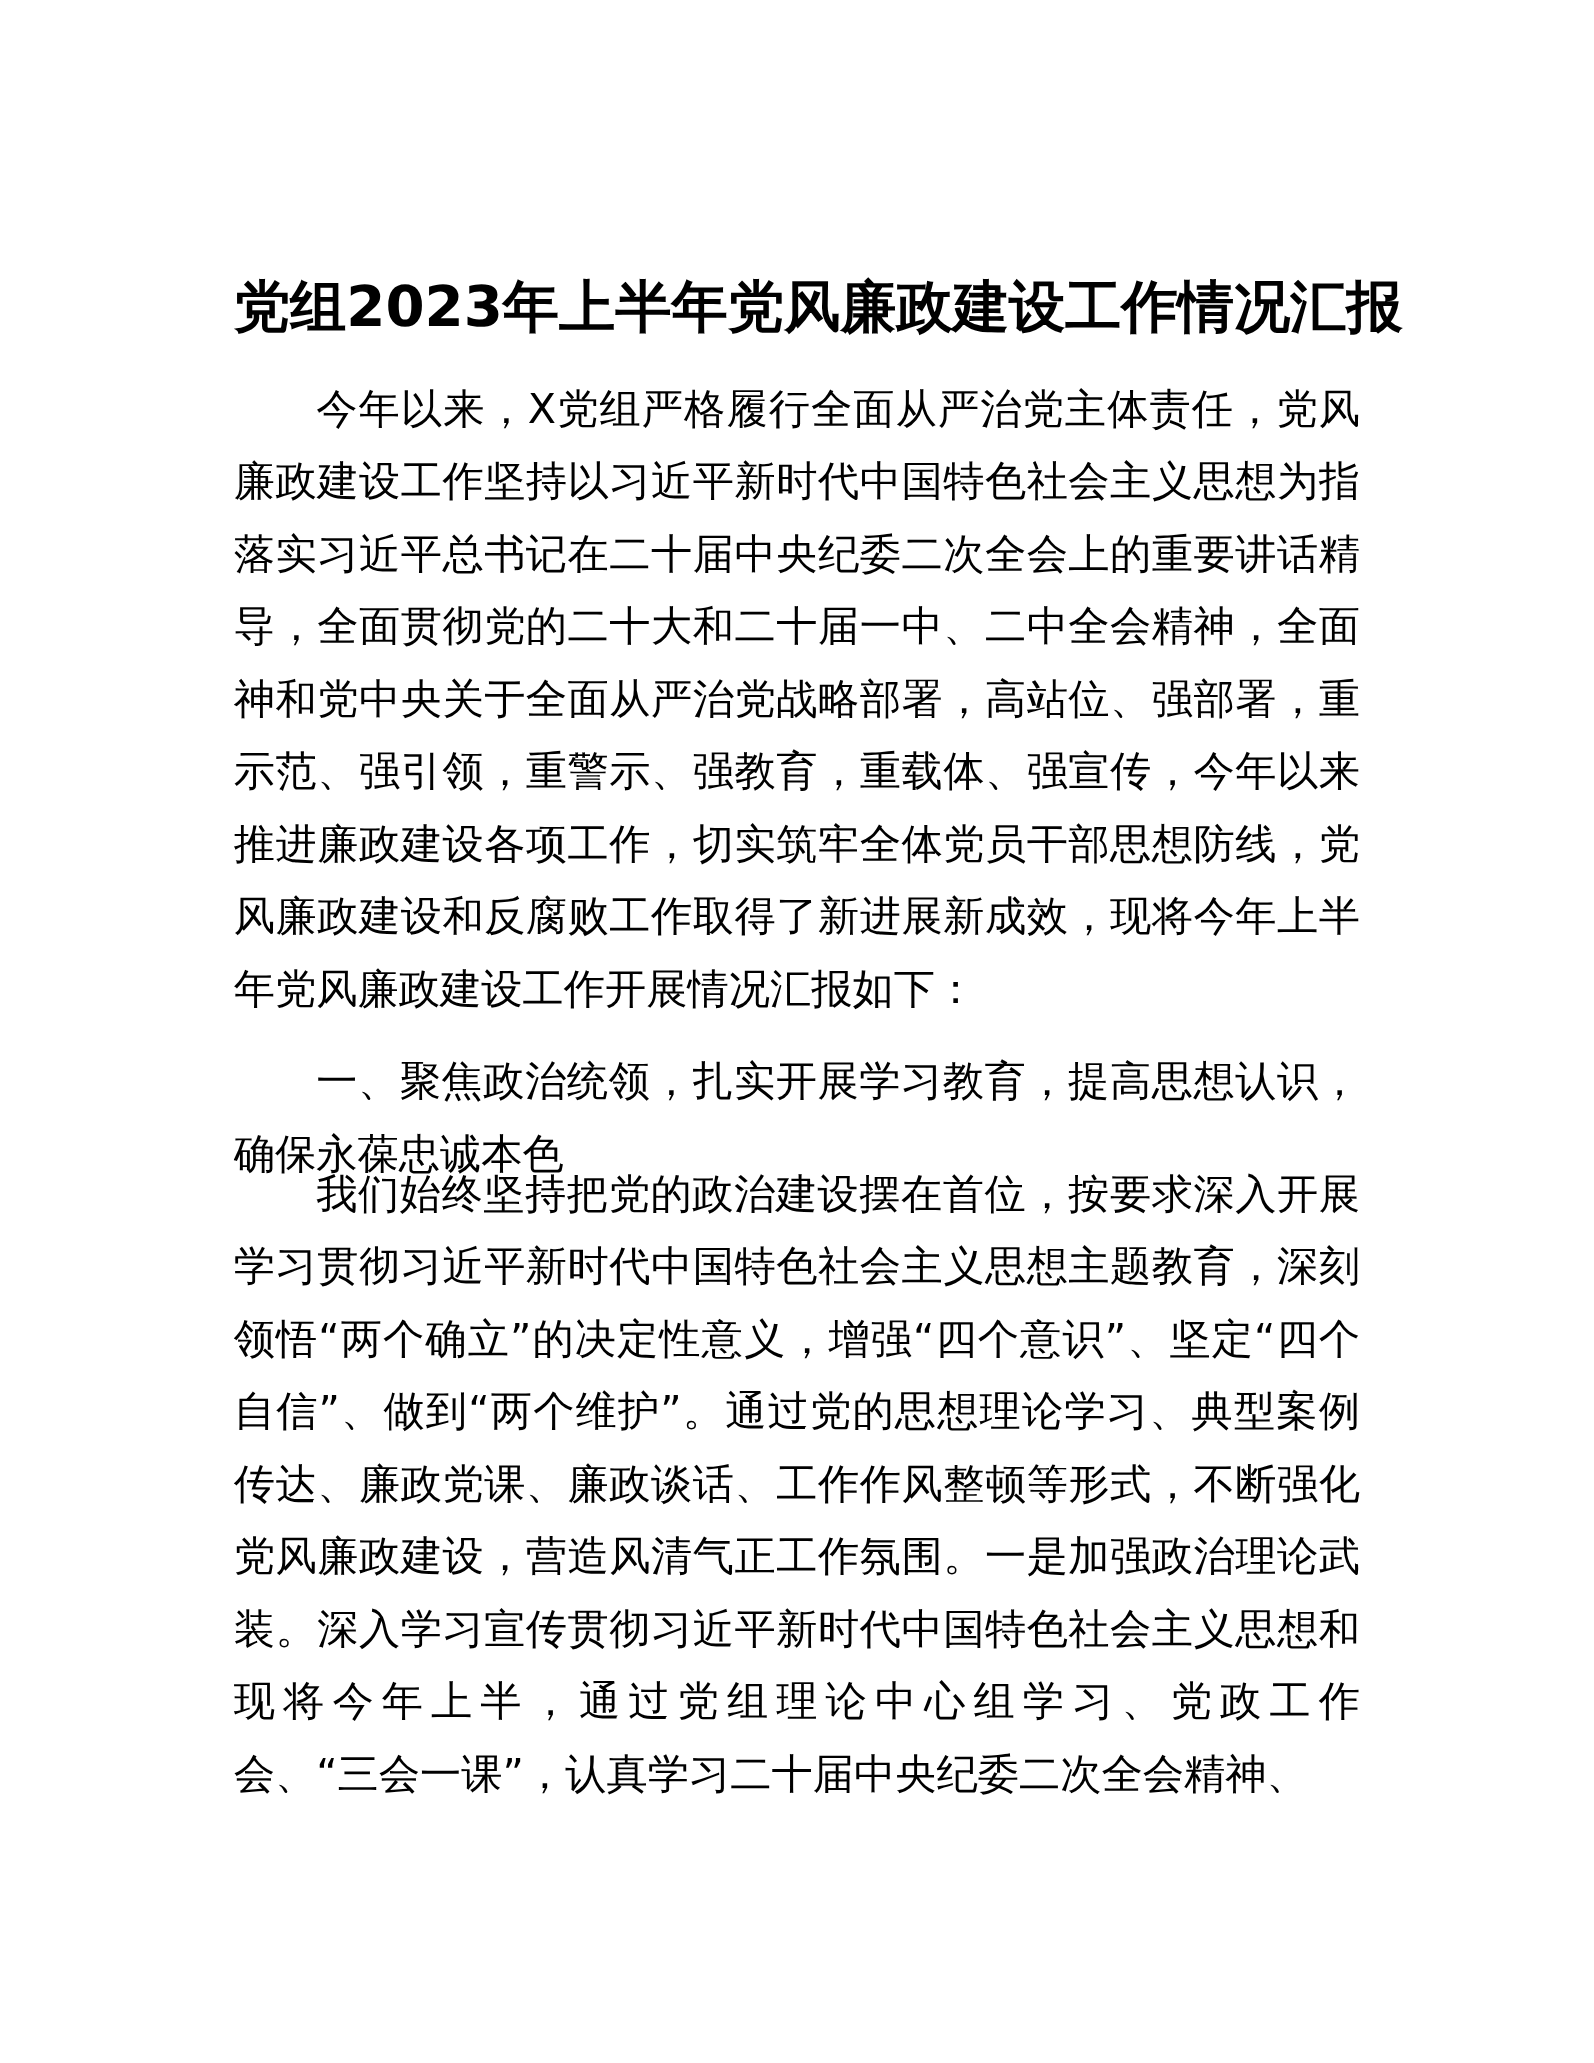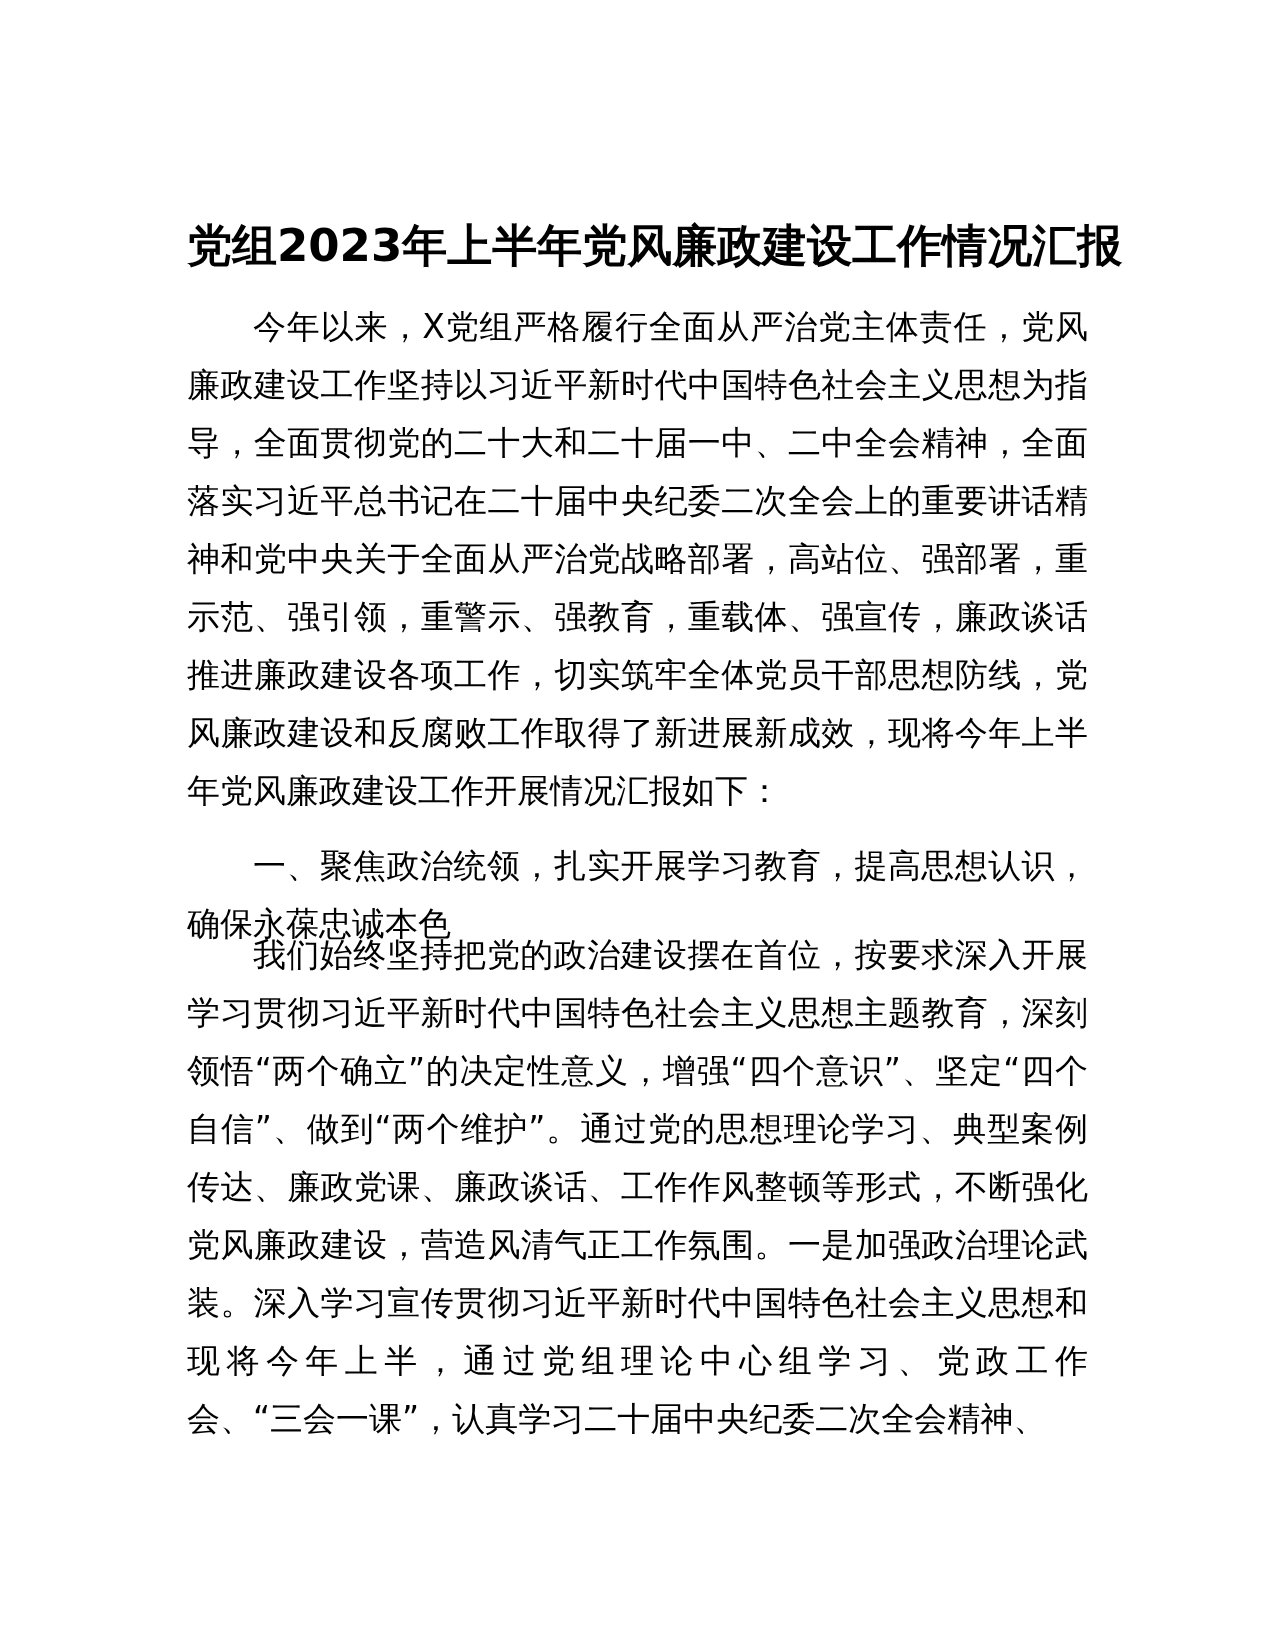--- a/index.html
+++ b/index.html
@@ -56,24 +56,24 @@
 </head>
 <body>
 
 <div class="page">
   <div class="content">
     <h1 class="title">党组2023年上半年党风廉政建设工作情况汇报</h1>
 
     <div class="block para-intro">
         <div class="line indent fill">今年以来，X党组严格履行全面从严治党主体责任，党风</div>
         <div class="line fill">廉政建设工作坚持以习近平新时代中国特色社会主义思想为指</div>
+        <div class="line fill">落实习近平总书记在二十届中央纪委二次全会上的重要讲话精</div>
         <div class="line fill">导，全面贯彻党的二十大和二十届一中、二中全会精神，全面</div>
-        <div class="line fill">落实习近平总书记在二十届中央纪委二次全会上的重要讲话精</div>
         <div class="line fill">神和党中央关于全面从严治党战略部署，高站位、强部署，重</div>
-        <div class="line fill">示范、强引领，重警示、强教育，重载体、强宣传，廉政谈话</div>
+        <div class="line fill">示范、强引领，重警示、强教育，重载体、强宣传，今年以来</div>
         <div class="line fill">推进廉政建设各项工作，切实筑牢全体党员干部思想防线，党</div>
         <div class="line fill">风廉政建设和反腐败工作取得了新进展新成效，现将今年上半</div>
         <div class="line">年党风廉政建设工作开展情况汇报如下：</div>
       </div>
 
     <div class="block heading-1">
         <div class="line indent fill">一、聚焦政治统领，扎实开展学习教育，提高思想认识，</div>
         <div class="line">确保永葆忠诚本色</div>
       </div>
 

